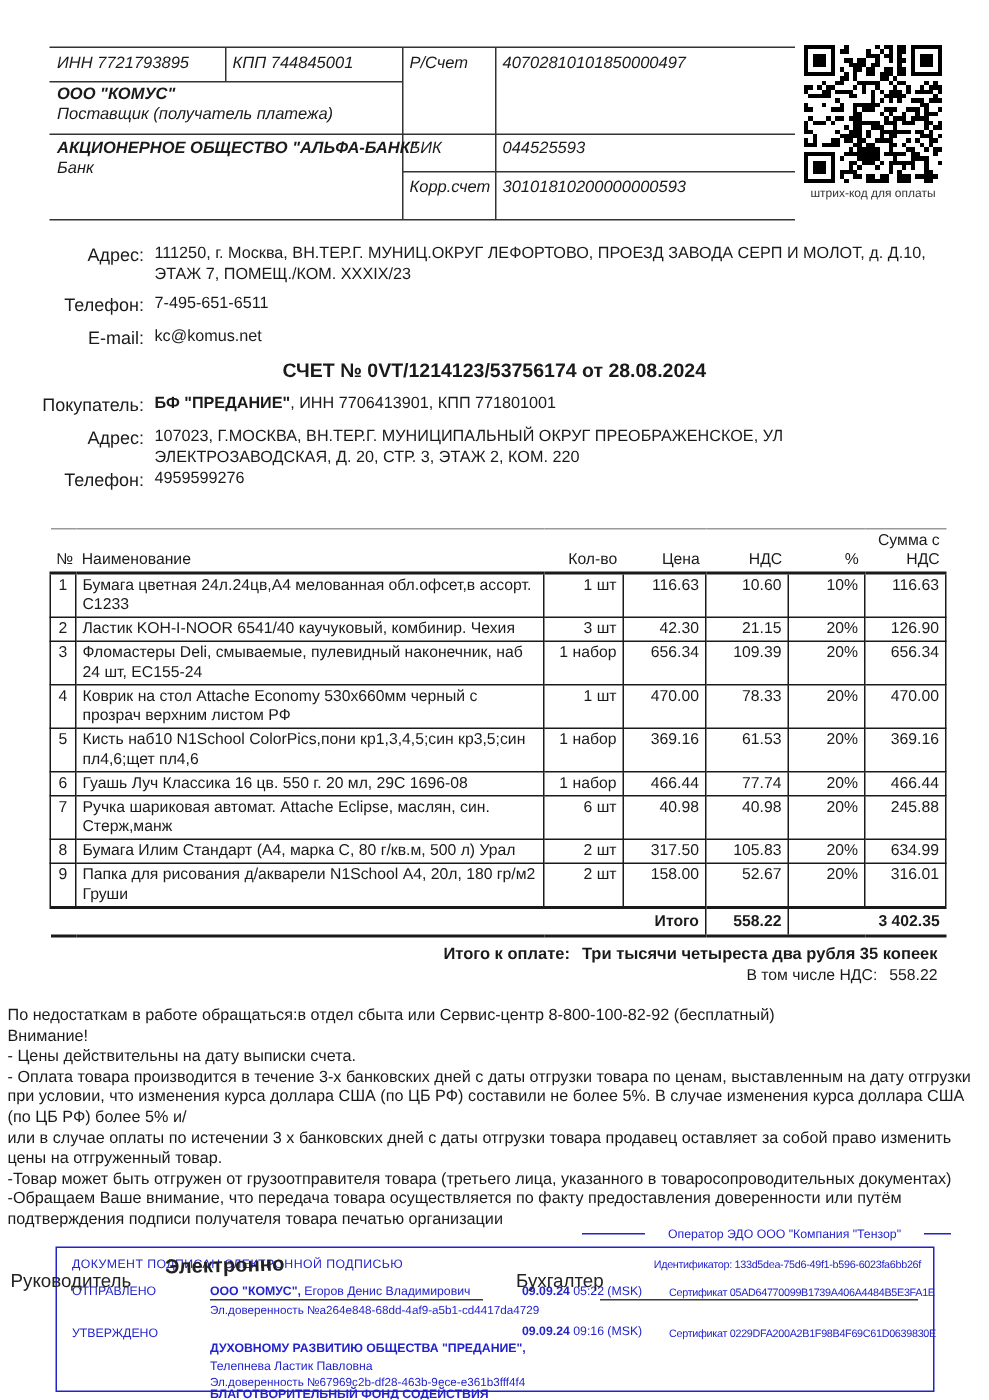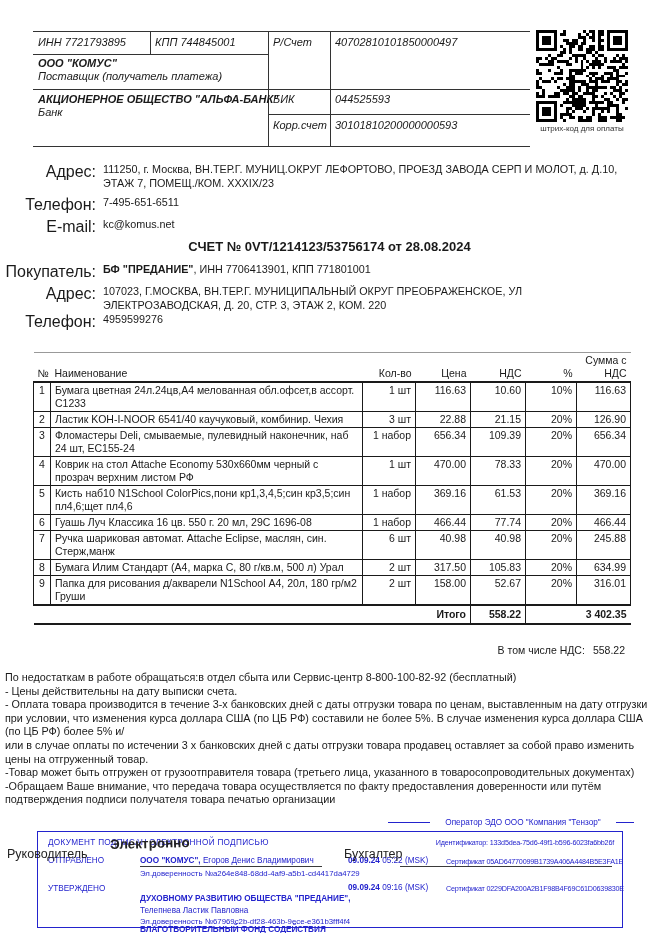--- a/index.html
+++ b/index.html
@@ -13,21 +13,21 @@
   .bank .hline{height:1px;}
   .bank .vline{width:1px;}
   .bank .cell{position:absolute;white-space:nowrap;}
   .b{font-weight:bold;}
 
   
   .qrwrap{left:536px;top:30px;width:92px;}
   .qrcap{left:528px;top:124px;width:108px;text-align:center;font-size:8px;color:#333;}
 
   
-  .lbl{position:absolute;left:0;width:96px;text-align:right;font-size:16px;}
+  .lbl{position:absolute;left:0;width:96px;text-align:right;font-size:12px;}
   .val{position:absolute;left:103px;width:525px;font-size:10.8px;line-height:13.5px;}
 
   
   .title{left:0;top:239px;width:659px;text-align:center;font-weight:bold;font-size:13px;}
 
   
   table.items{position:absolute;left:33px;top:352px;width:597px;border-collapse:collapse;table-layout:fixed;
               font-size:10.5px;line-height:13px;}
   table.items thead td{border:none;border-top:1px solid #999;border-bottom:2px solid #1a1a1a;
                        vertical-align:bottom;padding:1px 4px;height:24px;}
@@ -531,21 +531,21 @@
           <td class="r">1 шт</td>
           <td class="r">116.63</td>
           <td class="r">10.60</td>
           <td class="r">10%</td>
           <td class="r">116.63</td>
         </tr>
         <tr>
           <td class="c">2</td>
           <td>Ластик KOH-I-NOOR 6541/40 каучуковый, комбинир. Чехия</td>
           <td class="r">3 шт</td>
-          <td class="r">22.88</td>
+          <td class="r">42.30</td>
           <td class="r">21.15</td>
           <td class="r">20%</td>
           <td class="r">126.90</td>
         </tr>
         <tr>
           <td class="c">3</td>
           <td>Фломастеры Deli, смываемые, пулевидный наконечник, наб 24 шт, EC155-24</td>
           <td class="r">1 набор</td>
           <td class="r">656.34</td>
           <td class="r">109.39</td>
@@ -609,26 +609,30 @@
       </tbody>
     <tfoot>
       <tr>
         <td colspan="4" class="r">Итого</td>
         <td class="mid r">558.22</td>
         <td colspan="2" class="r">3 402.35</td>
       </tr>
     </tfoot>
   </table>
 
+  <div class="abs totals1">
+    <span>Итого к оплате:</span><span class="gap"></span><span>Три тысячи четыреста два рубля 35 копеек</span>
+  </div>
   <div class="abs totals2">
     <span>В том числе НДС:</span><span class="gap"></span><span>558.22</span>
   </div>
 
   <div class="abs notes">
       <div>По недостаткам в работе обращаться:в отдел сбыта или Сервис-центр 8-800-100-82-92 (бесплатный)</div>
+      <div>Внимание!</div>
       <div>- Цены действительны на дату выписки счета.</div>
       <div>- Оплата товара производится в течение 3-х банковских дней с даты отгрузки товара по ценам, выставленным на дату отгрузки при условии, что изменения курса доллара США (по ЦБ РФ) составили не более 5%. В случае изменения курса доллара США (по ЦБ РФ) более 5% и/</div>
       <div>или в случае оплаты по истечении 3 х банковских дней с даты отгрузки товара продавец оставляет за собой право изменить цены на отгруженный товар.</div>
       <div>-Товар может быть отгружен от грузоотправителя товара (третьего лица, указанного в товаросопроводительных документах)</div>
       <div>-Обращаем Ваше внимание, что передача товара осуществляется по факту предоставления доверенности или путём подтверждения подписи получателя товара печатью организации</div>
     </div>
 
   <div class="abs op-line">
     <span class="dash d1"></span>
     <span class="optxt">Оператор ЭДО ООО "Компания "Тензор"</span>

